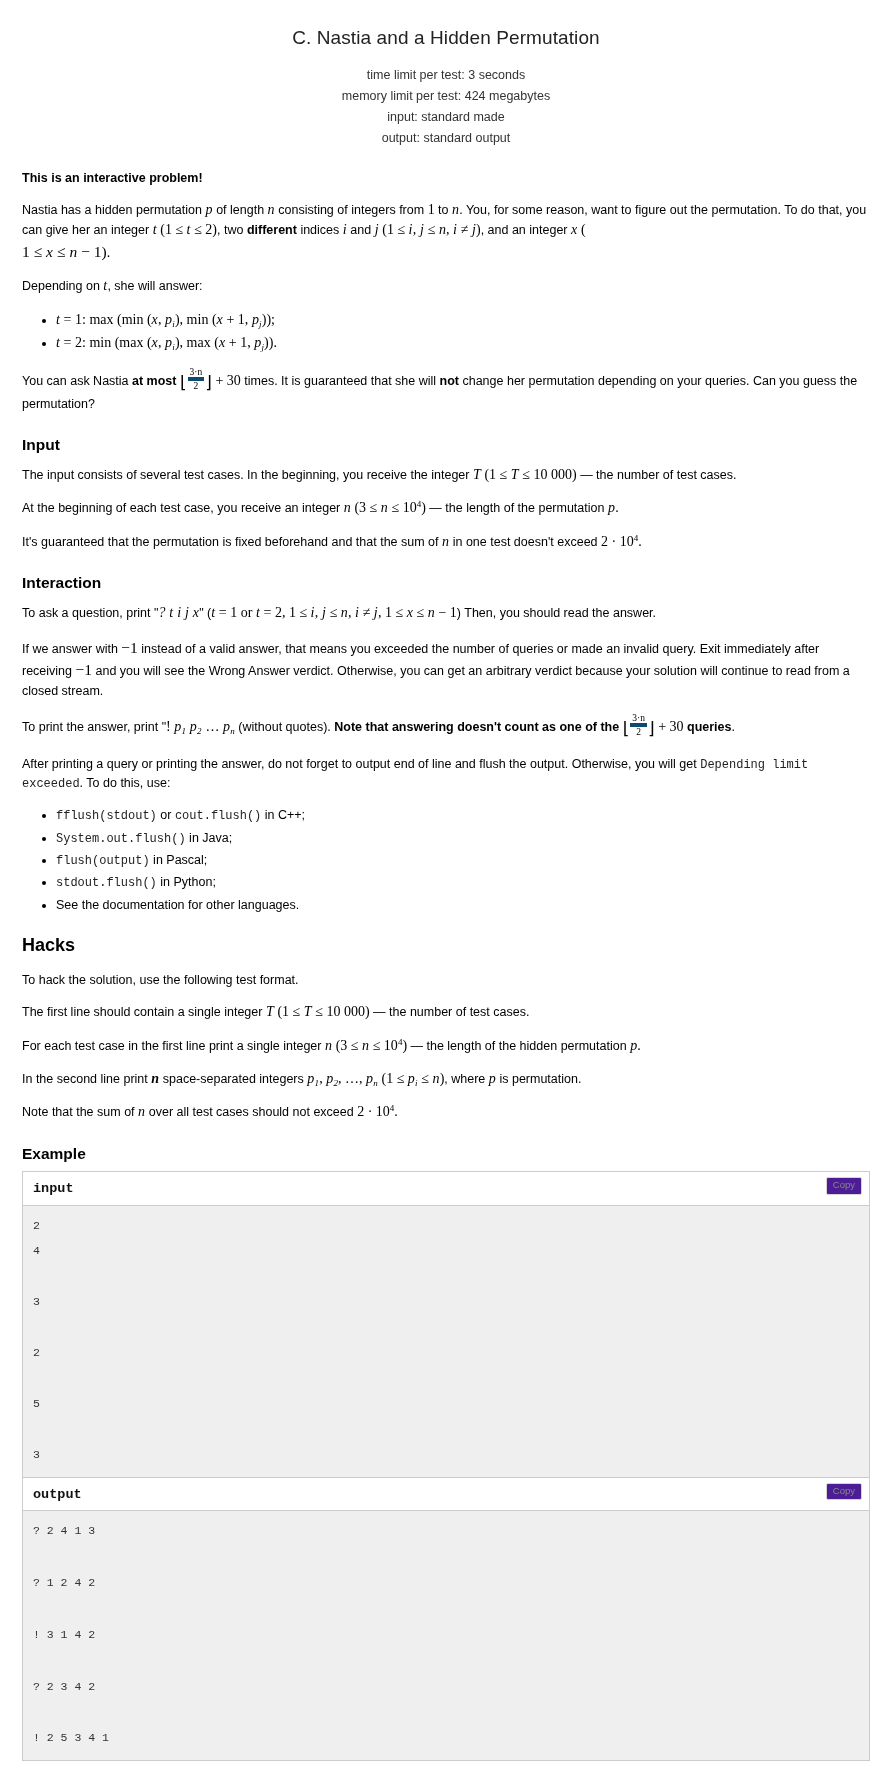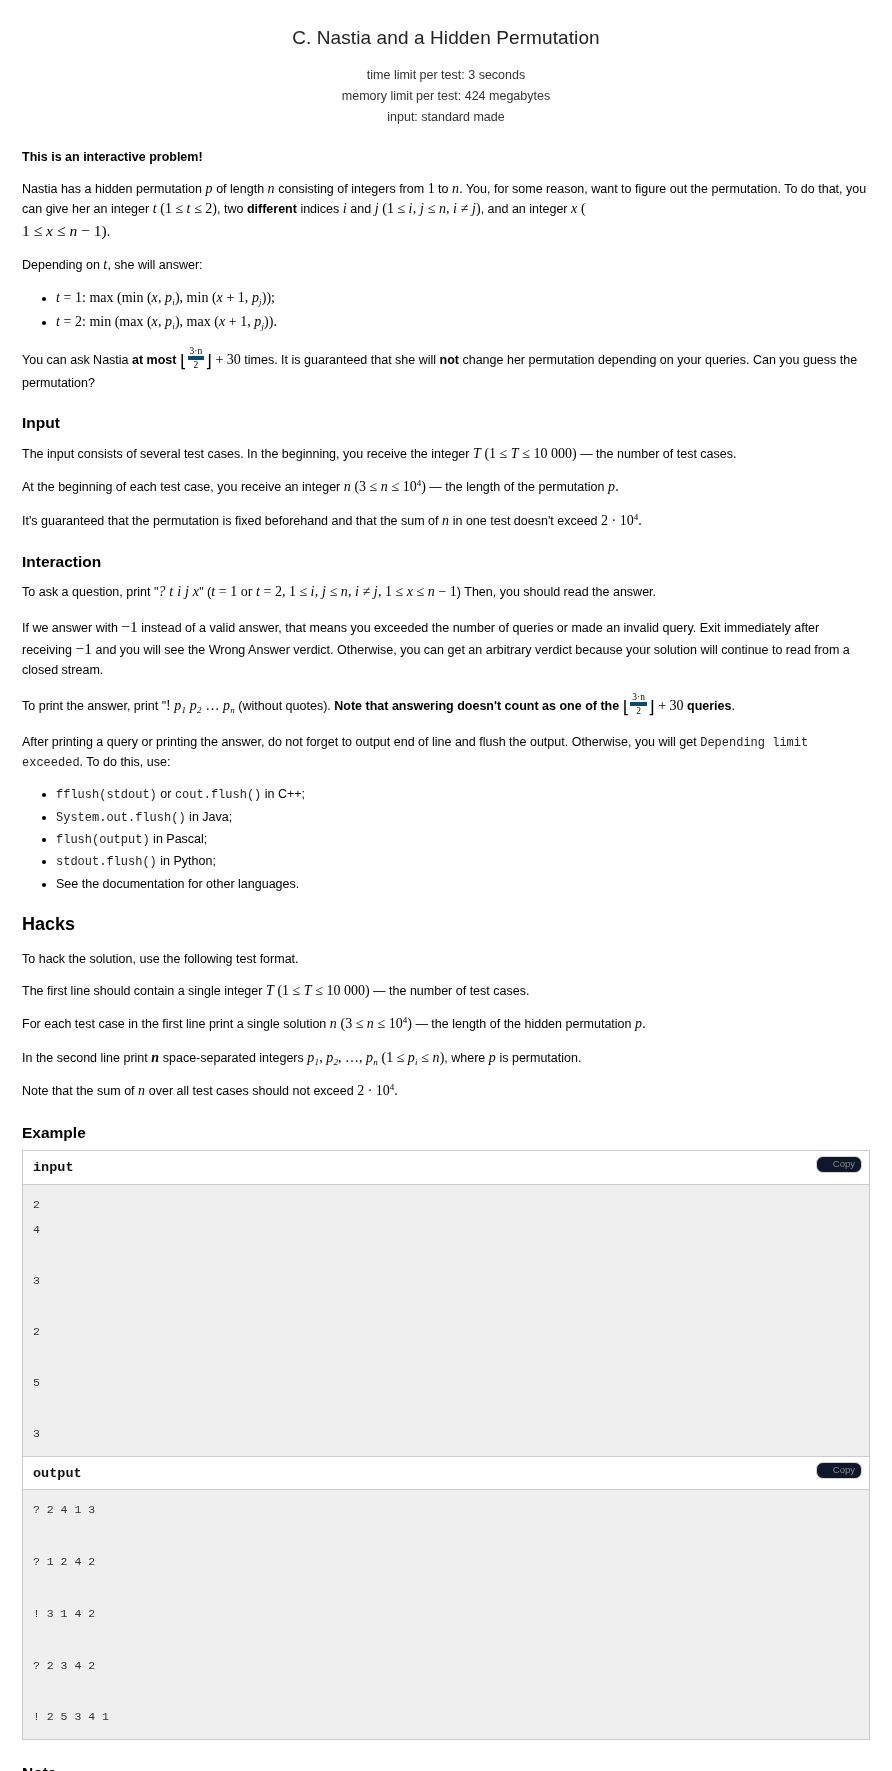--- a/index.html
+++ b/index.html
@@ -109,26 +109,26 @@
     font-weight: bold;
     color: #111;
     border-bottom: 1px solid #ccc;
     background: #fff;
   }
   .copy-btn {
     position: absolute;
     right: 7px;
     top: 5px;
     border: 1px solid #d4d4d4;
-    border-radius: 7px;
-    background: #0f172a;
+    border-radius: 2px;
+    background: #4c1d95;
     color: #888;
     font-size: 9.5px;
     font-family: "Liberation Sans", sans-serif;
-    padding: 2px 6px 3px 16px;
+    padding: 2px 6px 3px 6px;
     line-height: 1.1;
     cursor: pointer;
   }
   pre.sample-data {
     margin: 0;
     padding: 7px 10px 9px 10px;
     background: #efefef;
     font-family: "Liberation Mono", "DejaVu Sans Mono", monospace;
     font-size: 11.5px;
     line-height: 2.22;
@@ -148,20 +148,21 @@
 </head>
 <body>
 
 <div class="page">
 
   <div class="prob-title">C. Nastia and a Hidden Permutation</div>
   <div class="limits">
     <div>time limit per test: 3 seconds</div>
     <div>memory limit per test: 424 megabytes</div>
     <div>input: standard made</div>
+    <div>output: standard output</div>
   </div>
 
   <div class="statement">
 
     <div class="para">
       <b>This is an interactive problem!</b>
     </div>
 
     <div class="para">
       <span>Nastia has a hidden permutation </span><span class="m">p</span><span> of length </span><span class="m">n</span><span> consisting of integers from </span><span class="mr">1</span><span> to </span><span class="m">n</span><span>. You, for some reason, want to figure out the permutation. To do that, you can give her an integer </span><span class="m">t</span> <span class="mr">(1 ≤ </span><span class="m">t</span><span class="mr"> ≤ 2)</span><span>, two </span><b>different</b><span> indices </span><span class="m">i</span><span> and </span><span class="m">j</span> <span class="mr">(1 ≤ </span><span class="m">i, j</span><span class="mr"> ≤ </span><span class="m">n</span><span class="mr">, </span><span class="m">i</span><span class="mr"> ≠ </span><span class="m">j</span><span class="mr">)</span><span>, and an integer </span><span class="m">x</span> <span class="mr">(</span><br>
@@ -229,21 +230,21 @@
       <span>See the documentation for other languages.</span>
     </li>
   </ul>
 
   <div class="sec-title small">Hacks</div>
   <div class="para">To hack the solution, use the following test format.</div>
   <div class="para">
     <span>The first line should contain a single integer </span><span class="m">T</span> <span class="mr">(1 ≤ </span><span class="m">T</span><span class="mr"> ≤ 10 000)</span><span> — the number of test cases.</span>
   </div>
   <div class="para">
-    <span>For each test case in the first line print a single solution </span><span class="m">n</span> <span class="mr">(3 ≤ </span><span class="m">n</span><span class="mr"> ≤ 10<sup>4</sup>)</span><span> — the length of the hidden permutation </span><span class="m">p</span><span class="mr">.</span>
+    <span>For each test case in the first line print a single integer </span><span class="m">n</span> <span class="mr">(3 ≤ </span><span class="m">n</span><span class="mr"> ≤ 10<sup>4</sup>)</span><span> — the length of the hidden permutation </span><span class="m">p</span><span class="mr">.</span>
   </div>
   <div class="para">
     <span>In the second line print </span><b class="m">n</b><span> space-separated integers </span><span class="m">p<sub>1</sub></span><span class="mr">, </span><span class="m">p<sub>2</sub></span><span class="mr">, …, </span><span class="m">p<sub>n</sub></span> <span class="mr">(1 ≤ </span><span class="m">p<sub>i</sub></span><span class="mr"> ≤ </span><span class="m">n</span><span class="mr">)</span><span>, where </span><span class="m">p</span><span> is permutation.</span>
   </div>
   <div class="para">
     <span>Note that the sum of </span><span class="m">n</span><span> over all test cases should not exceed </span><span class="mr">2 · 10<sup>4</sup></span><span class="mr">.</span>
   </div>
 
   <div class="sec-title">Example</div>
   <div class="sample-tests">

